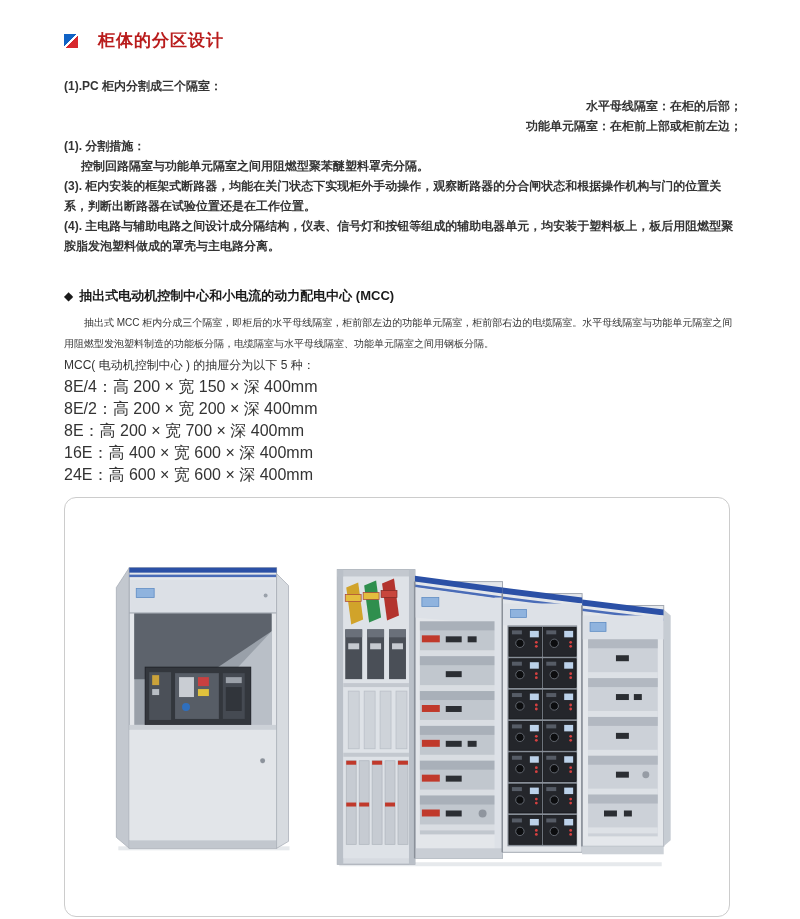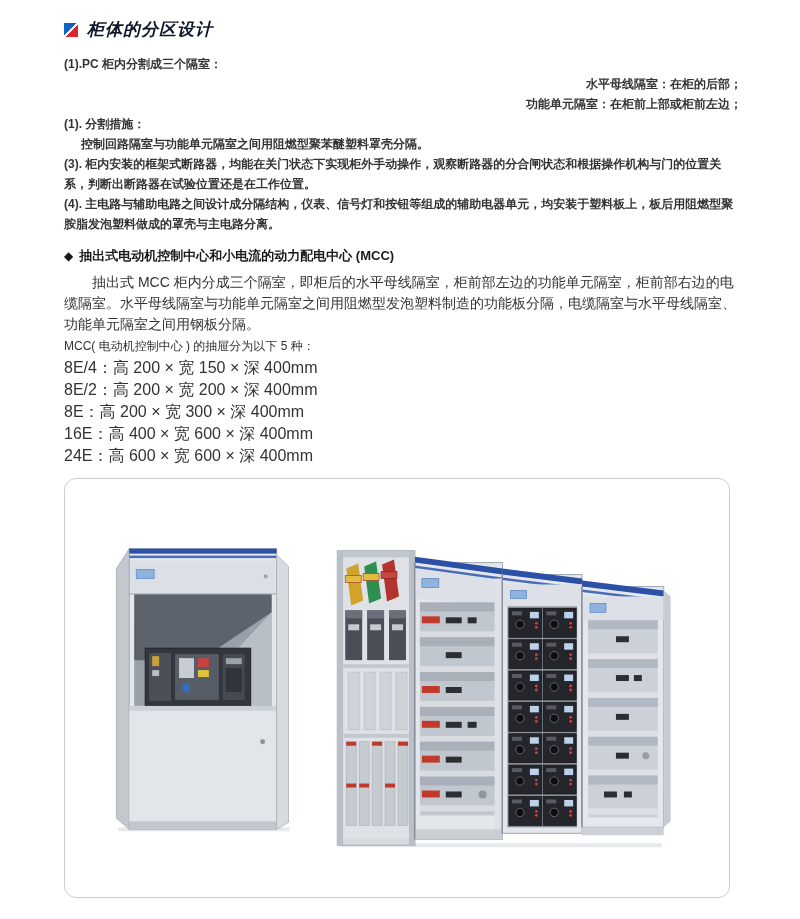--- a/index.html
+++ b/index.html
@@ -2,32 +2,32 @@
 <html><head>
 <meta charset="utf-8">
 <style>
   html, body { margin:0; padding:0; background:#fff; width:800px; height:919px; overflow:hidden; }
   body { font-family:"Liberation Sans","DejaVu Sans",sans-serif; color:#333; }
   .page { padding:12px 58px 10px 64px; width:678px; }
 
   .title-row { display:flex; align-items:center; gap:9px; margin:6px 0 13px 0; }
   .title-icon { width:14px; height:14px; flex:0 0 auto;
     background:linear-gradient(to bottom right,#1062c5 46%,#ffffff 46% 56%,#d7282d 56%); }
-  .page-title { font-size:17px; font-weight:bold; color:#0f172a; margin:0; letter-spacing:1px;font-style:italic; }
+  .page-title { font-size:17px; font-weight:bold; color:#b91c1c; margin:11px; letter-spacing:1px; }
 
   .sec-heading { font-size:13px; font-weight:bold; color:#1a1a1a; margin:8px 0 7px 0; }
   .sec-heading .diamond { margin-right:6px; font-size:12px; }
 
   .line { font-size:12px; line-height:20px; color:#333;font-weight:bold; }
   .ind1 { padding-left:24px;text-align:right; }
   .ind2 { padding-left:17px; }
   .wrapline { width:676px; }
 
-  .mcc { margin-top:13px; }
-  .para { font-size:14px; line-height:21px; text-indent:2em; margin:2px 0 0 0; width:676px; }
+  .mcc { margin-top:31px; }
+  .para { font-size:10px; line-height:21px; text-indent:2em; margin:2px 0 0 0; width:676px; }
   .intro-line { font-size:12px; line-height:21px; margin-top:1px; }
   .spec-line { font-size:16px; line-height:22px; }
 
   .figure-box { margin-top:11px; width:664px; height:418px; border:1px solid #cccccc;
     border-radius:12px; background:#ffffff; overflow:hidden; }
   .figure-box svg { display:block; }
 </style>
 </head>
 <body>
 
@@ -49,21 +49,21 @@
   </div>
 
   <div class="section mcc">
     <div class="sec-heading">
       <span class="diamond">◆</span><span>抽出式电动机控制中心和小电流的动力配电中心 (MCC)</span>
     </div>
     <p class="para">抽出式 MCC 柜内分成三个隔室，即柜后的水平母线隔室，柜前部左边的功能单元隔室，柜前部右边的电缆隔室。水平母线隔室与功能单元隔室之间用阻燃型发泡塑料制造的功能板分隔，电缆隔室与水平母线隔室、功能单元隔室之间用钢板分隔。</p>
     <div class="intro-line">MCC( 电动机控制中心 ) 的抽屉分为以下 5 种：</div>
     <div class="spec-line">8E/4：高 200 × 宽 150 × 深 400mm</div>
     <div class="spec-line">8E/2：高 200 × 宽 200 × 深 400mm</div>
-    <div class="spec-line">8E：高 200 × 宽 300 × 深 400mm</div>
+    <div class="spec-line">8E：高 200 × 宽 700 × 深 400mm</div>
     <div class="spec-line">16E：高 400 × 宽 600 × 深 400mm</div>
     <div class="spec-line">24E：高 600 × 宽 600 × 深 400mm</div>
   </div>
 
   <div class="figure-box">
     <svg width="664" height="416" viewBox="0 0 664 418">
 
       <g>
         <rect x="52" y="350" width="172" height="4" fill="#e6e9ec"></rect>
         <polygon points="50,90 63,70 63,352 50,341" fill="#c3c8cf" stroke="#a8aeb7" stroke-width="0.8"></polygon>

